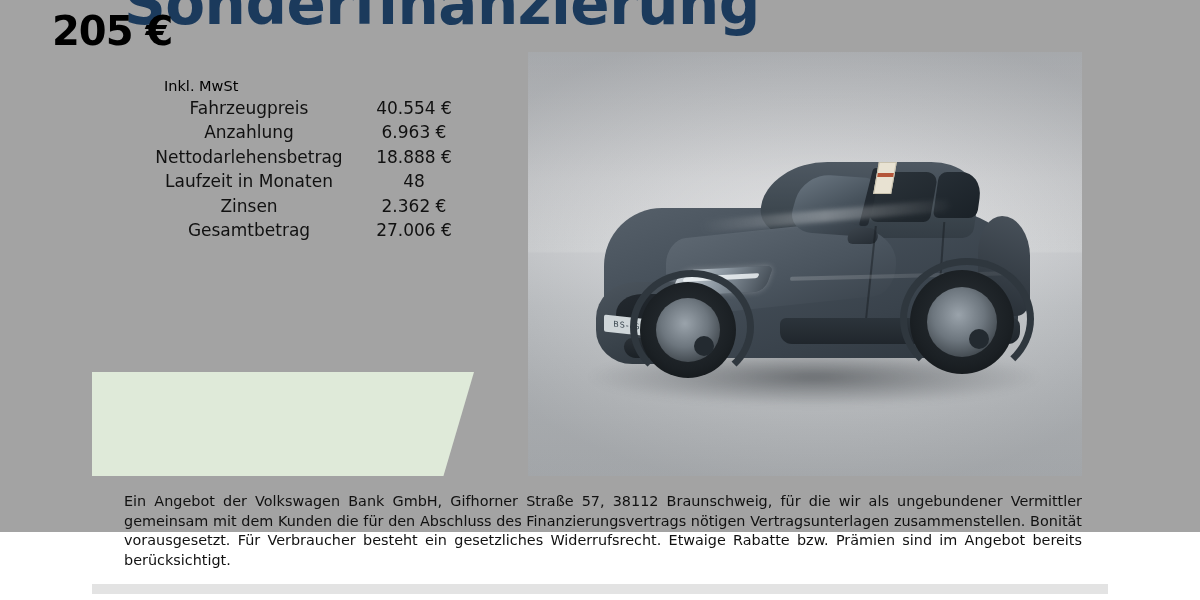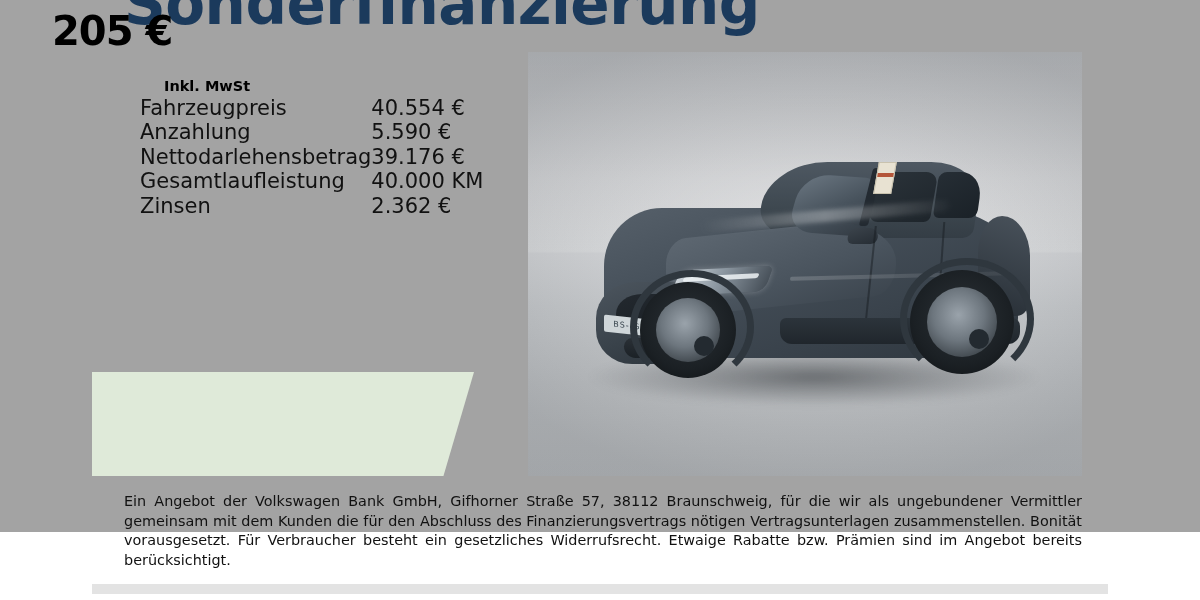--- a/index.html
+++ b/index.html
@@ -36,28 +36,29 @@
 
   
   .spec-table {
     position: absolute;
     left: 140px;
     top: 96px;
     width: 330px;
     border-collapse: collapse;
   }
   .spec-table td {
-    font-size: 21px;
+    font-size: 17px;
     color: #111111;
     padding: 0;
     height: 24.4px;
     vertical-align: top;
     line-height: 24.4px;
     font-family: "DejaVu Sans", sans-serif;
     white-space: nowrap;
+    text-align: center;
   }
   .spec-label {
     width: 218px;
   }
   .spec-value {
     width: 112px;
   }
 
   
   .rate-banner {
@@ -79,21 +80,21 @@
     color: #000000;
     letter-spacing: -1px;
     font-family: "DejaVu Sans", sans-serif;
     white-space: nowrap;
   }
   .rate-note {
     position: absolute;
     left: 164px;
     top: 78px;
     font-size: 14.5px;
-    font-weight: 700;
+    font-weight: 400;
     color: #000000;
     font-family: "DejaVu Sans", sans-serif;
     white-space: nowrap;
   }
 
   
   .disclaimer {
     position: absolute;
     left: 124px;
     top: 492px;
@@ -422,33 +423,37 @@
   <div class="title">Sonderfinanzierung</div>
 
   <table class="spec-table">
     <tbody>
       <tr>
         <td class="spec-label">Fahrzeugpreis</td>
         <td class="spec-value">40.554 €</td>
       </tr>
       <tr>
         <td class="spec-label">Anzahlung</td>
-        <td class="spec-value">5.590 €</td>
+        <td class="spec-value">6.963 €</td>
       </tr>
       <tr>
         <td class="spec-label">Nettodarlehensbetrag</td>
-        <td class="spec-value">39.176 €</td>
+        <td class="spec-value">18.888 €</td>
       </tr>
       <tr>
-        <td class="spec-label">Gesamtlaufleistung</td>
-        <td class="spec-value">40.000 KM</td>
+        <td class="spec-label">Laufzeit in Monaten</td>
+        <td class="spec-value">48</td>
       </tr>
       <tr>
         <td class="spec-label">Zinsen</td>
         <td class="spec-value">2.362 €</td>
+      </tr>
+      <tr>
+        <td class="spec-label">Gesamtbetrag</td>
+        <td class="spec-value">27.006 €</td>
       </tr>
     </tbody>
   </table>
 
   <div class="rate-banner"></div>
   <div class="rate-amount">205 €</div>
   <div class="rate-note">Inkl. MwSt</div>
 
   <div class="disclaimer">Ein Angebot der Volkswagen Bank GmbH, Gifhorner Straße 57, 38112 Braunschweig, für die wir als ungebundener Vermittler gemeinsam mit dem Kunden die für den Abschluss des Finanzierungsvertrags nötigen Vertragsunterlagen zusammenstellen. Bonität vorausgesetzt. Für Verbraucher besteht ein gesetzliches Widerrufsrecht. Etwaige Rabatte bzw. Prämien sind im Angebot bereits berücksichtigt.</div>
 

